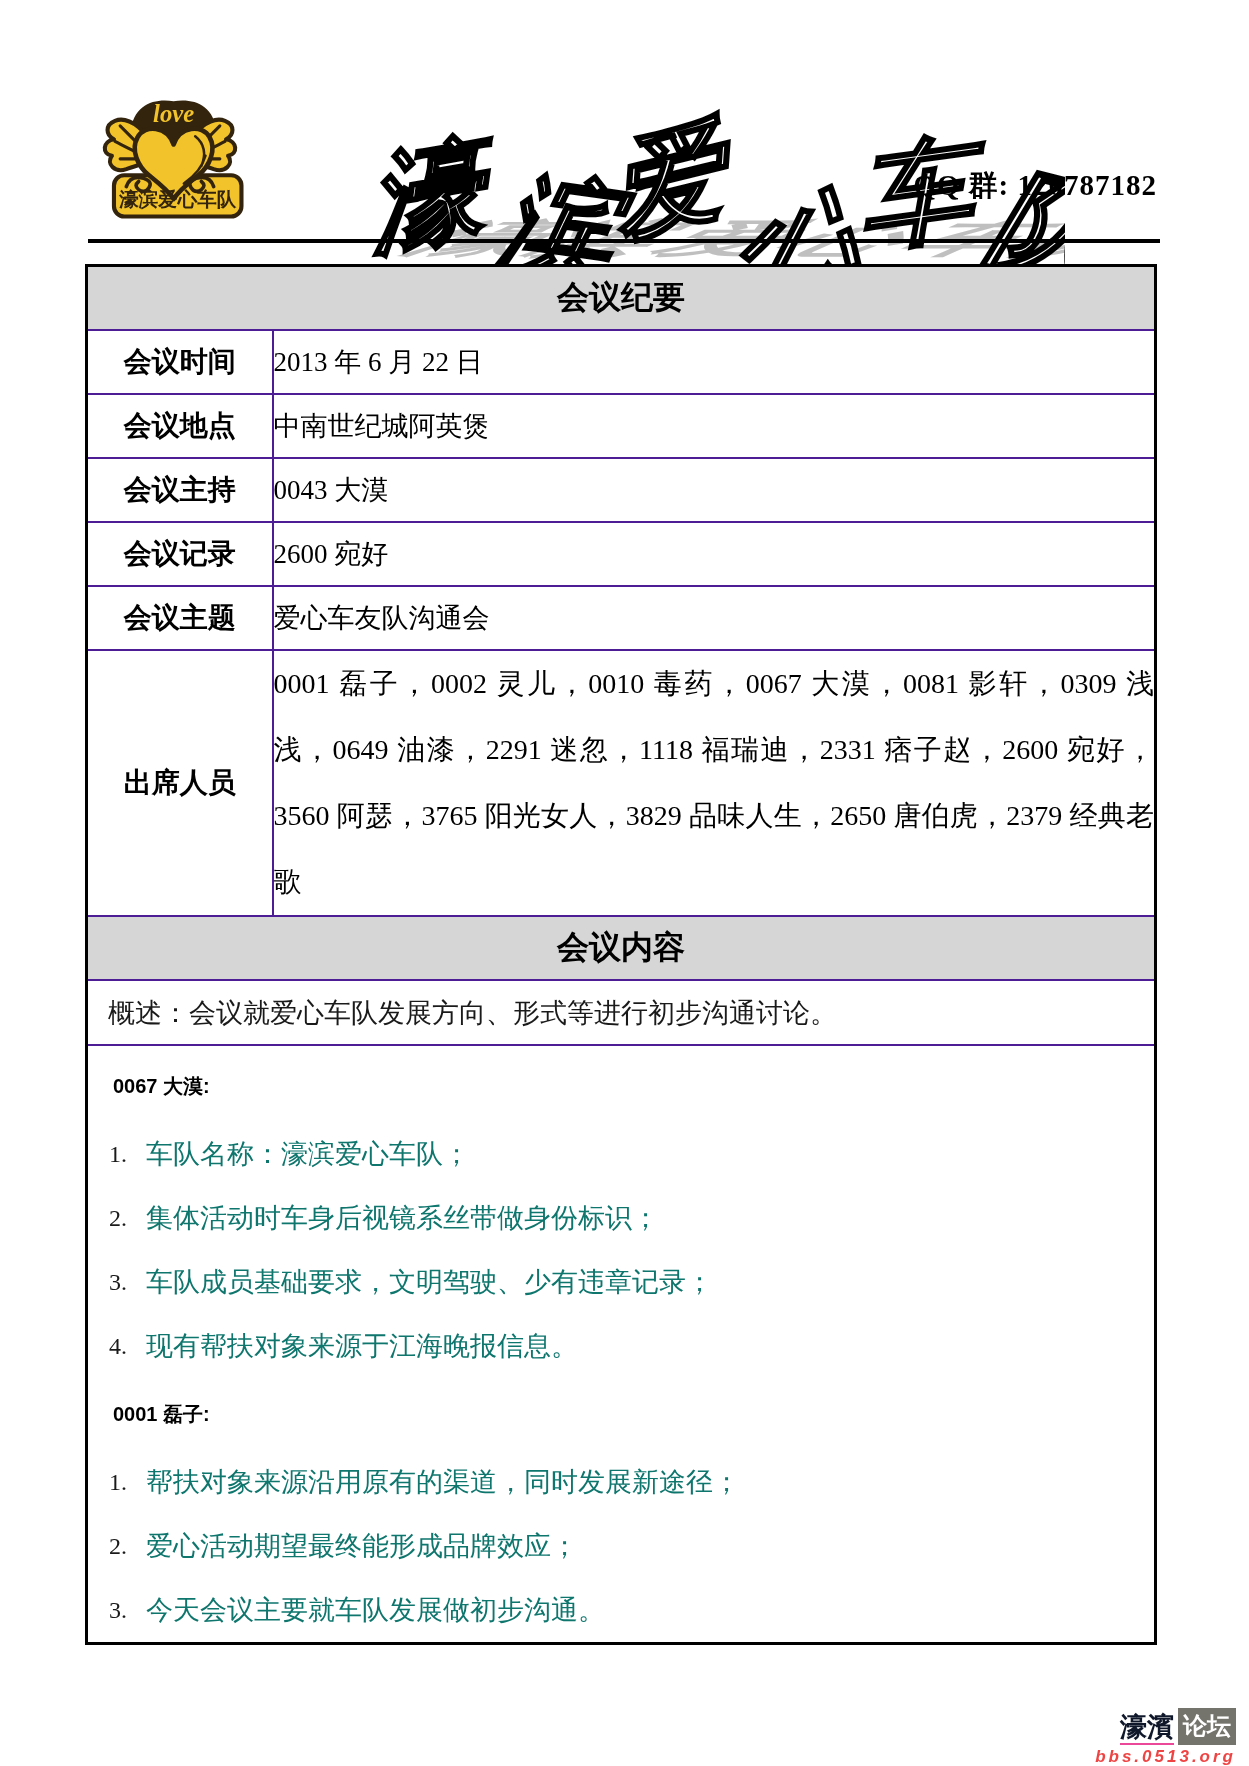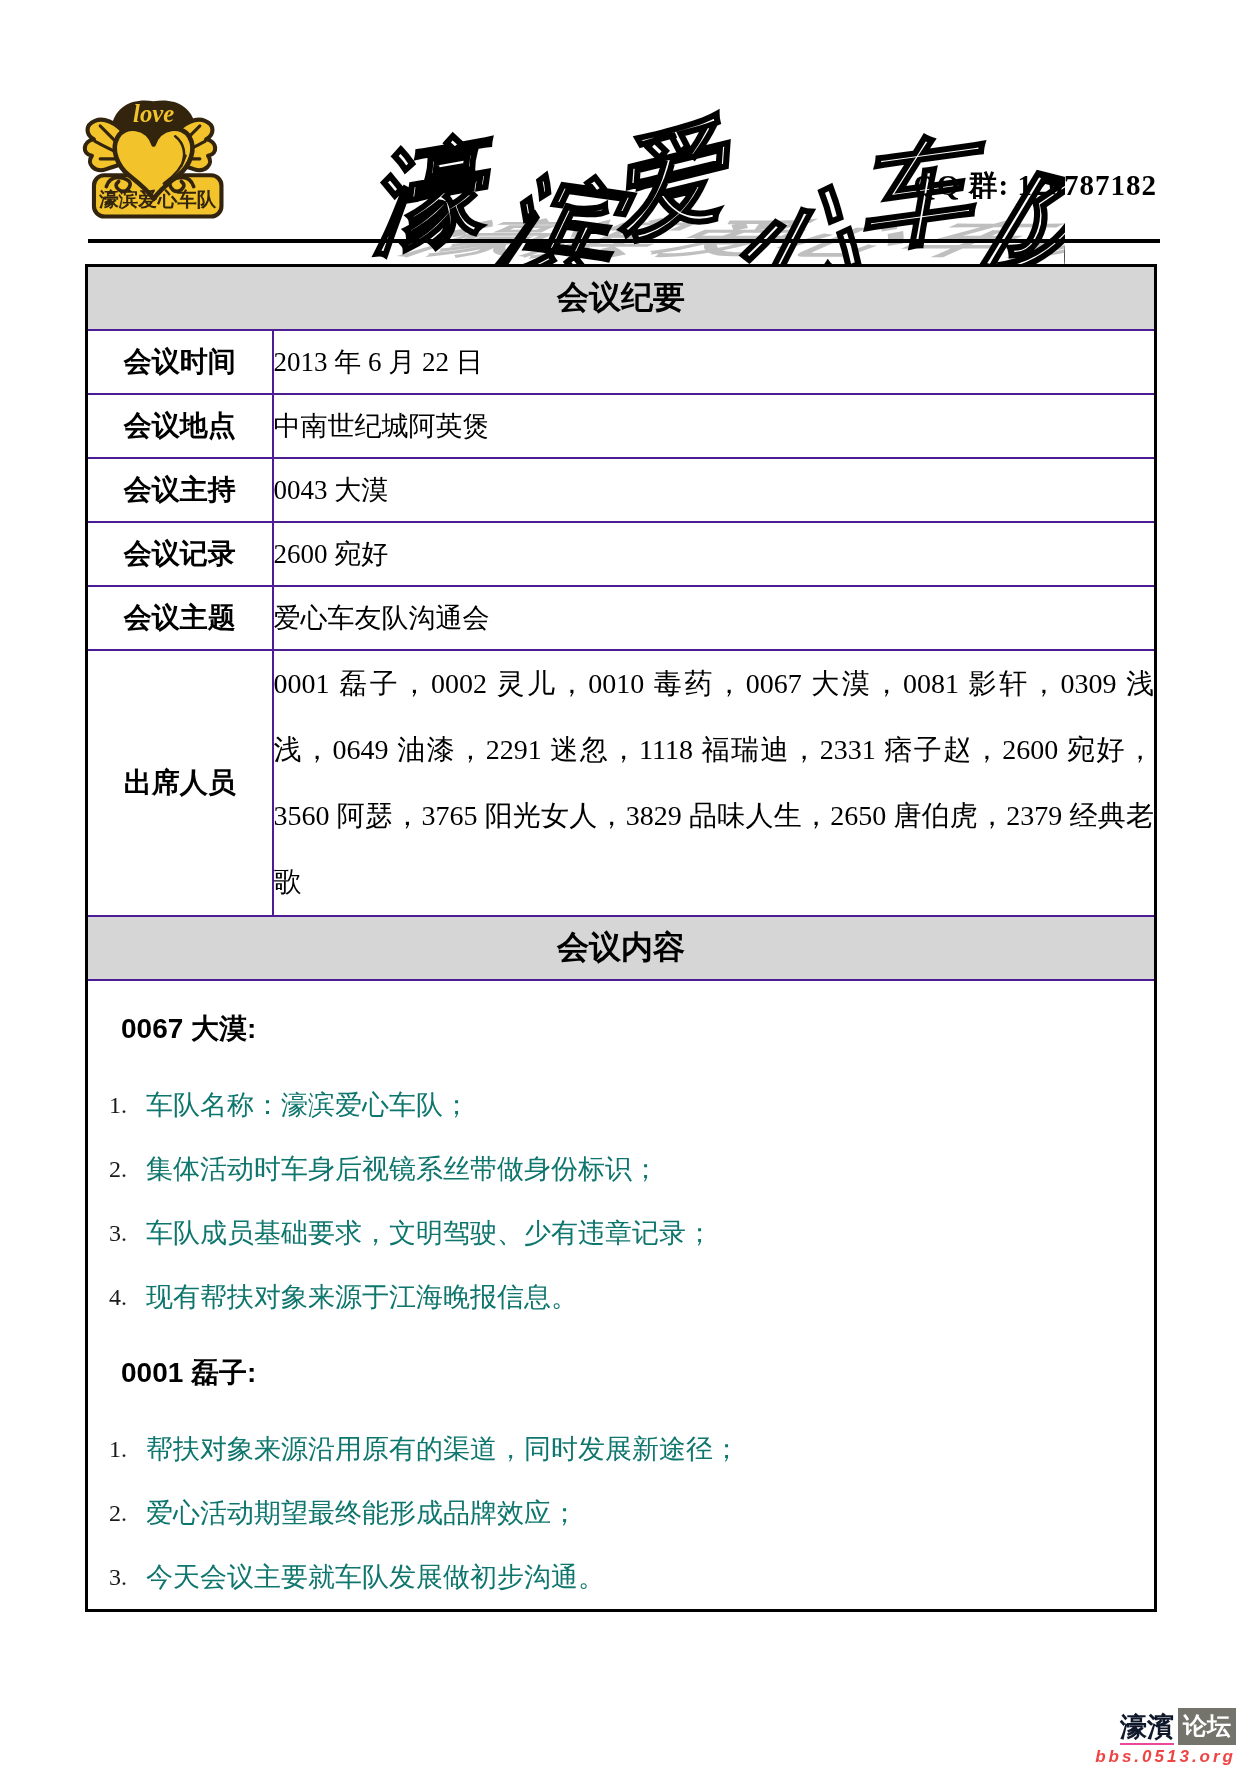--- a/index.html
+++ b/index.html
@@ -5,21 +5,21 @@
   html,body{margin:0;padding:0;}
   body{
     width:1249px;height:1766px;
     background:#ffffff;
     position:relative;
     overflow:hidden;
     font-family:"Liberation Serif", serif;
     color:#000;
   }
   
-  .logo-wrap{position:absolute;left:75px;top:91px;width:150px;height:146px;}
+  .logo-wrap{position:absolute;left:95px;top:91px;width:150px;height:146px;}
   .calligraphy{position:absolute;left:345px;top:88px;width:720px;height:200px;}
   .qq-group{
     position:absolute;right:92px;top:166px;
     font-family:"Liberation Serif", serif;
     font-weight:bold;font-size:29px;letter-spacing:1px;margin-left:36px;
   }
   .divider{
     position:absolute;left:88px;top:239px;width:1072px;height:4px;background:#000;
   }
   
@@ -47,22 +47,22 @@
   td.att{
     line-height:66px;font-size:28px;text-align:justify;
     padding-left:24px;padding-right:26px;
   }
   tr.overview td{
     height:63px;font-size:27px;padding-left:20px;
     font-family:"Liberation Serif", serif;color:#1a1a1a;
   }
   tr.content td{vertical-align:top;padding:4px 20px 0 21px;height:583px;}
   .spk{
-    margin:12px;height:64px;line-height:64px;
-    font-family:"Liberation Sans", sans-serif;font-weight:bold;font-size:28px;
+    margin:4px;height:64px;line-height:64px;
+    font-family:"Liberation Sans", sans-serif;font-weight:bold;font-size:20px;
   }
   .point{display:flex;height:64px;line-height:64px;}
   .point .num{width:37px;font-size:24px;color:#1a1a1a;flex:none;}
   .point .ptxt{font-size:27px;color:#0f766e;}
   
   .watermark{position:absolute;right:13px;top:1708px;text-align:right;}
   .wm-line1{display:inline-block;}
   .wm-name1{
     font-family:"Liberation Serif", serif;color:#0f172a;font-size:27px;font-weight:bold;
     border-bottom:2px solid #ec4899;padding-bottom:1px;
@@ -157,20 +157,23 @@
 
   <tr class="attendees">
     <td class="lbl">出席人员</td>
     <td class="val att">0001 磊子，0002 灵儿，0010 毒药，0067 大漠，0081 影轩，0309 浅浅，0649 油漆，2291 迷忽，1118 福瑞迪，2331 痞子赵，2600 宛好，3560 阿瑟，3765 阳光女人，3829 品味人生，2650 唐伯虎，2379 经典老歌</td>
   </tr>
 
   <tr class="hdr">
     <td colspan="2">会议内容</td>
   </tr>
 
+  <tr class="overview">
+    <td colspan="2">概述：会议就爱心车队发展方向、形式等进行初步沟通讨论。</td>
+  </tr>
 
   <tr class="content">
     <td colspan="2">
 
       <p class="spk">0067 大漠:</p>
       <div class="point">
         <span class="num">1.</span>
         <span class="ptxt">车队名称：濠滨爱心车队；</span>
       </div>
       <div class="point">

